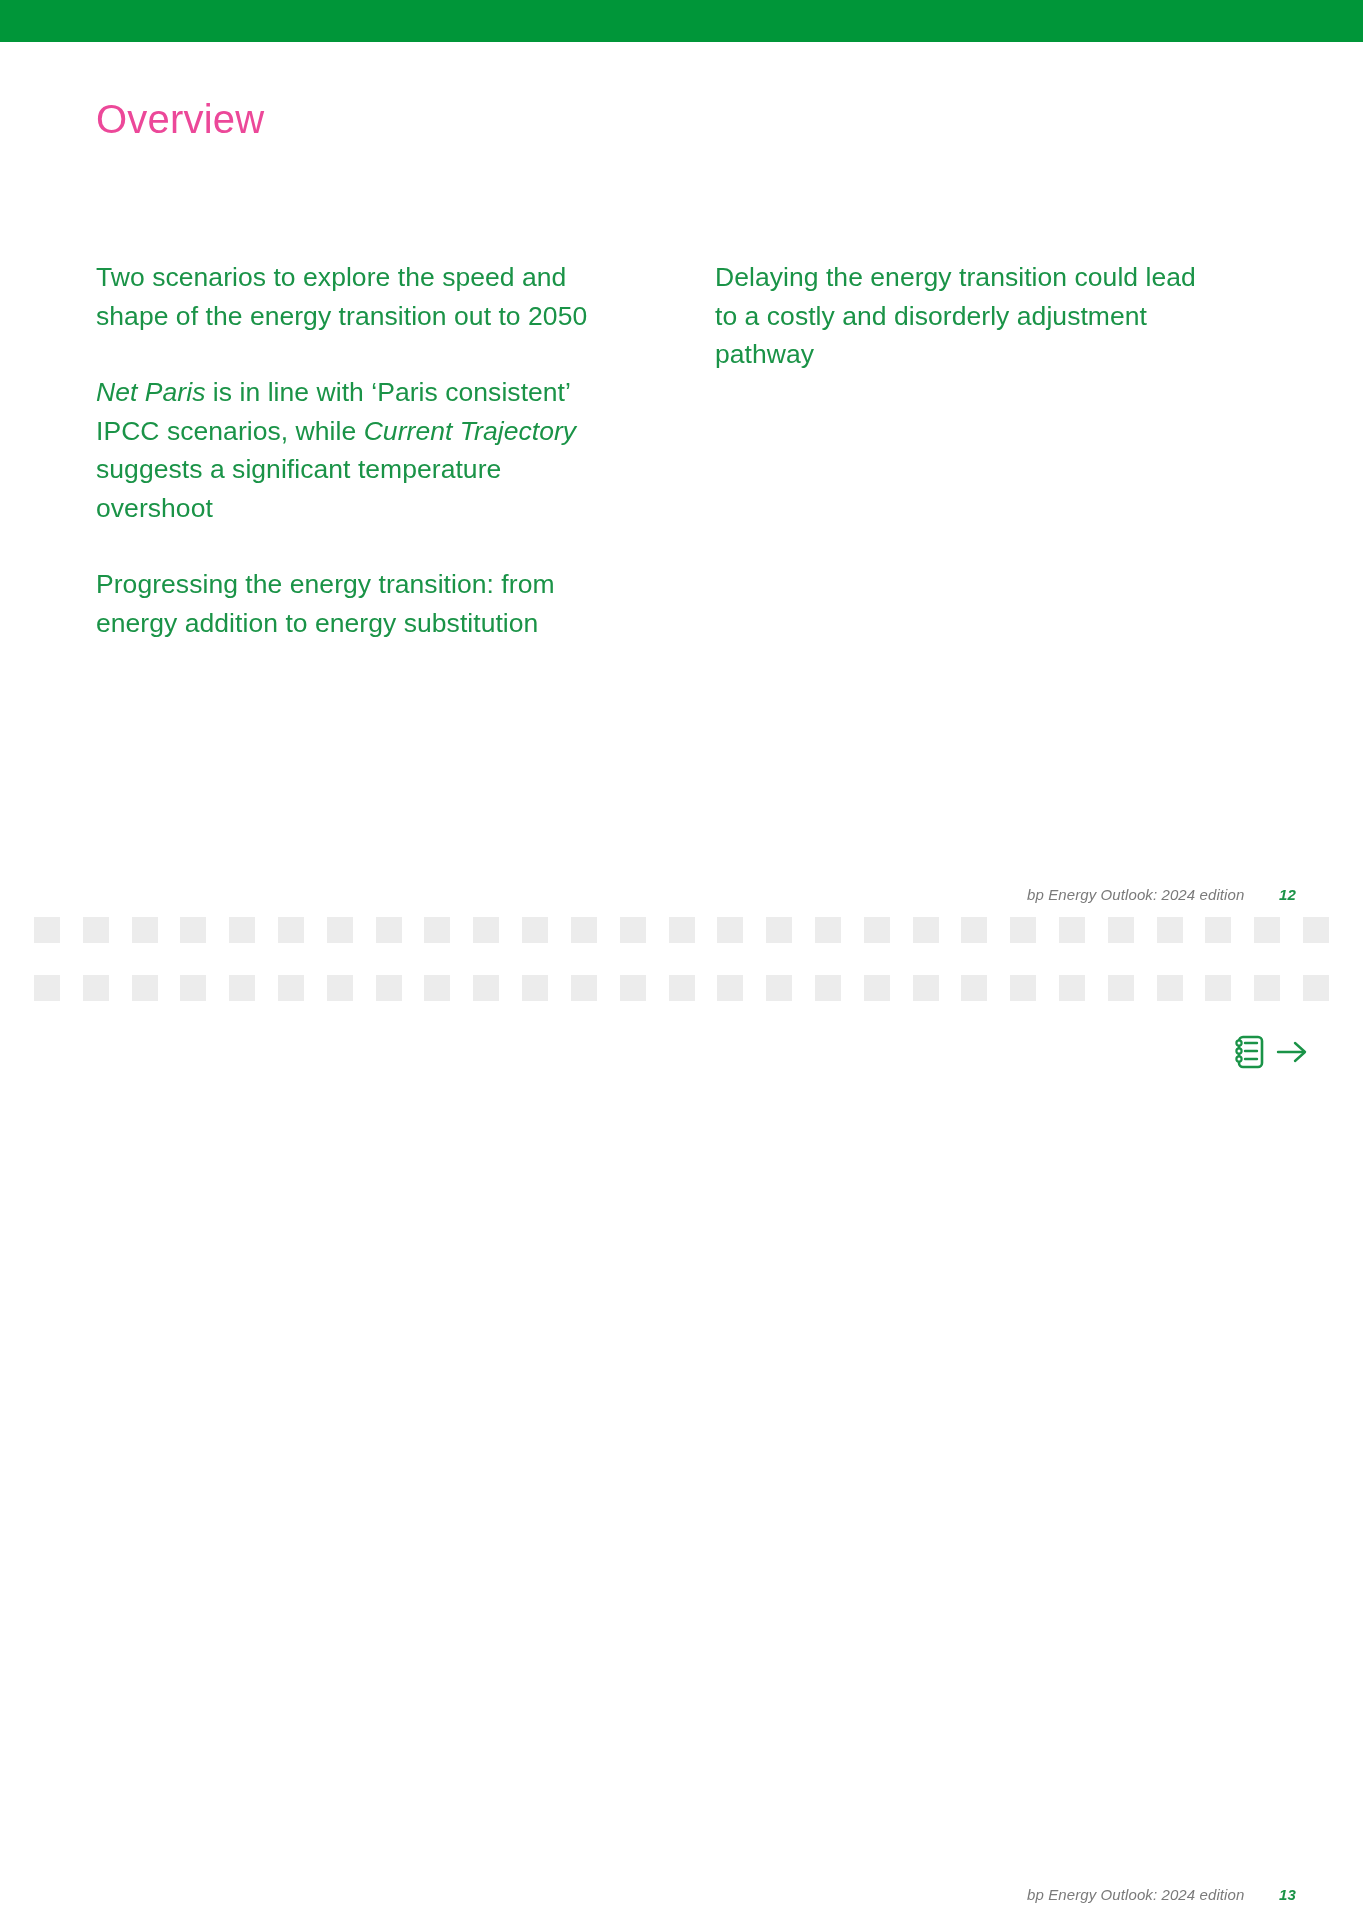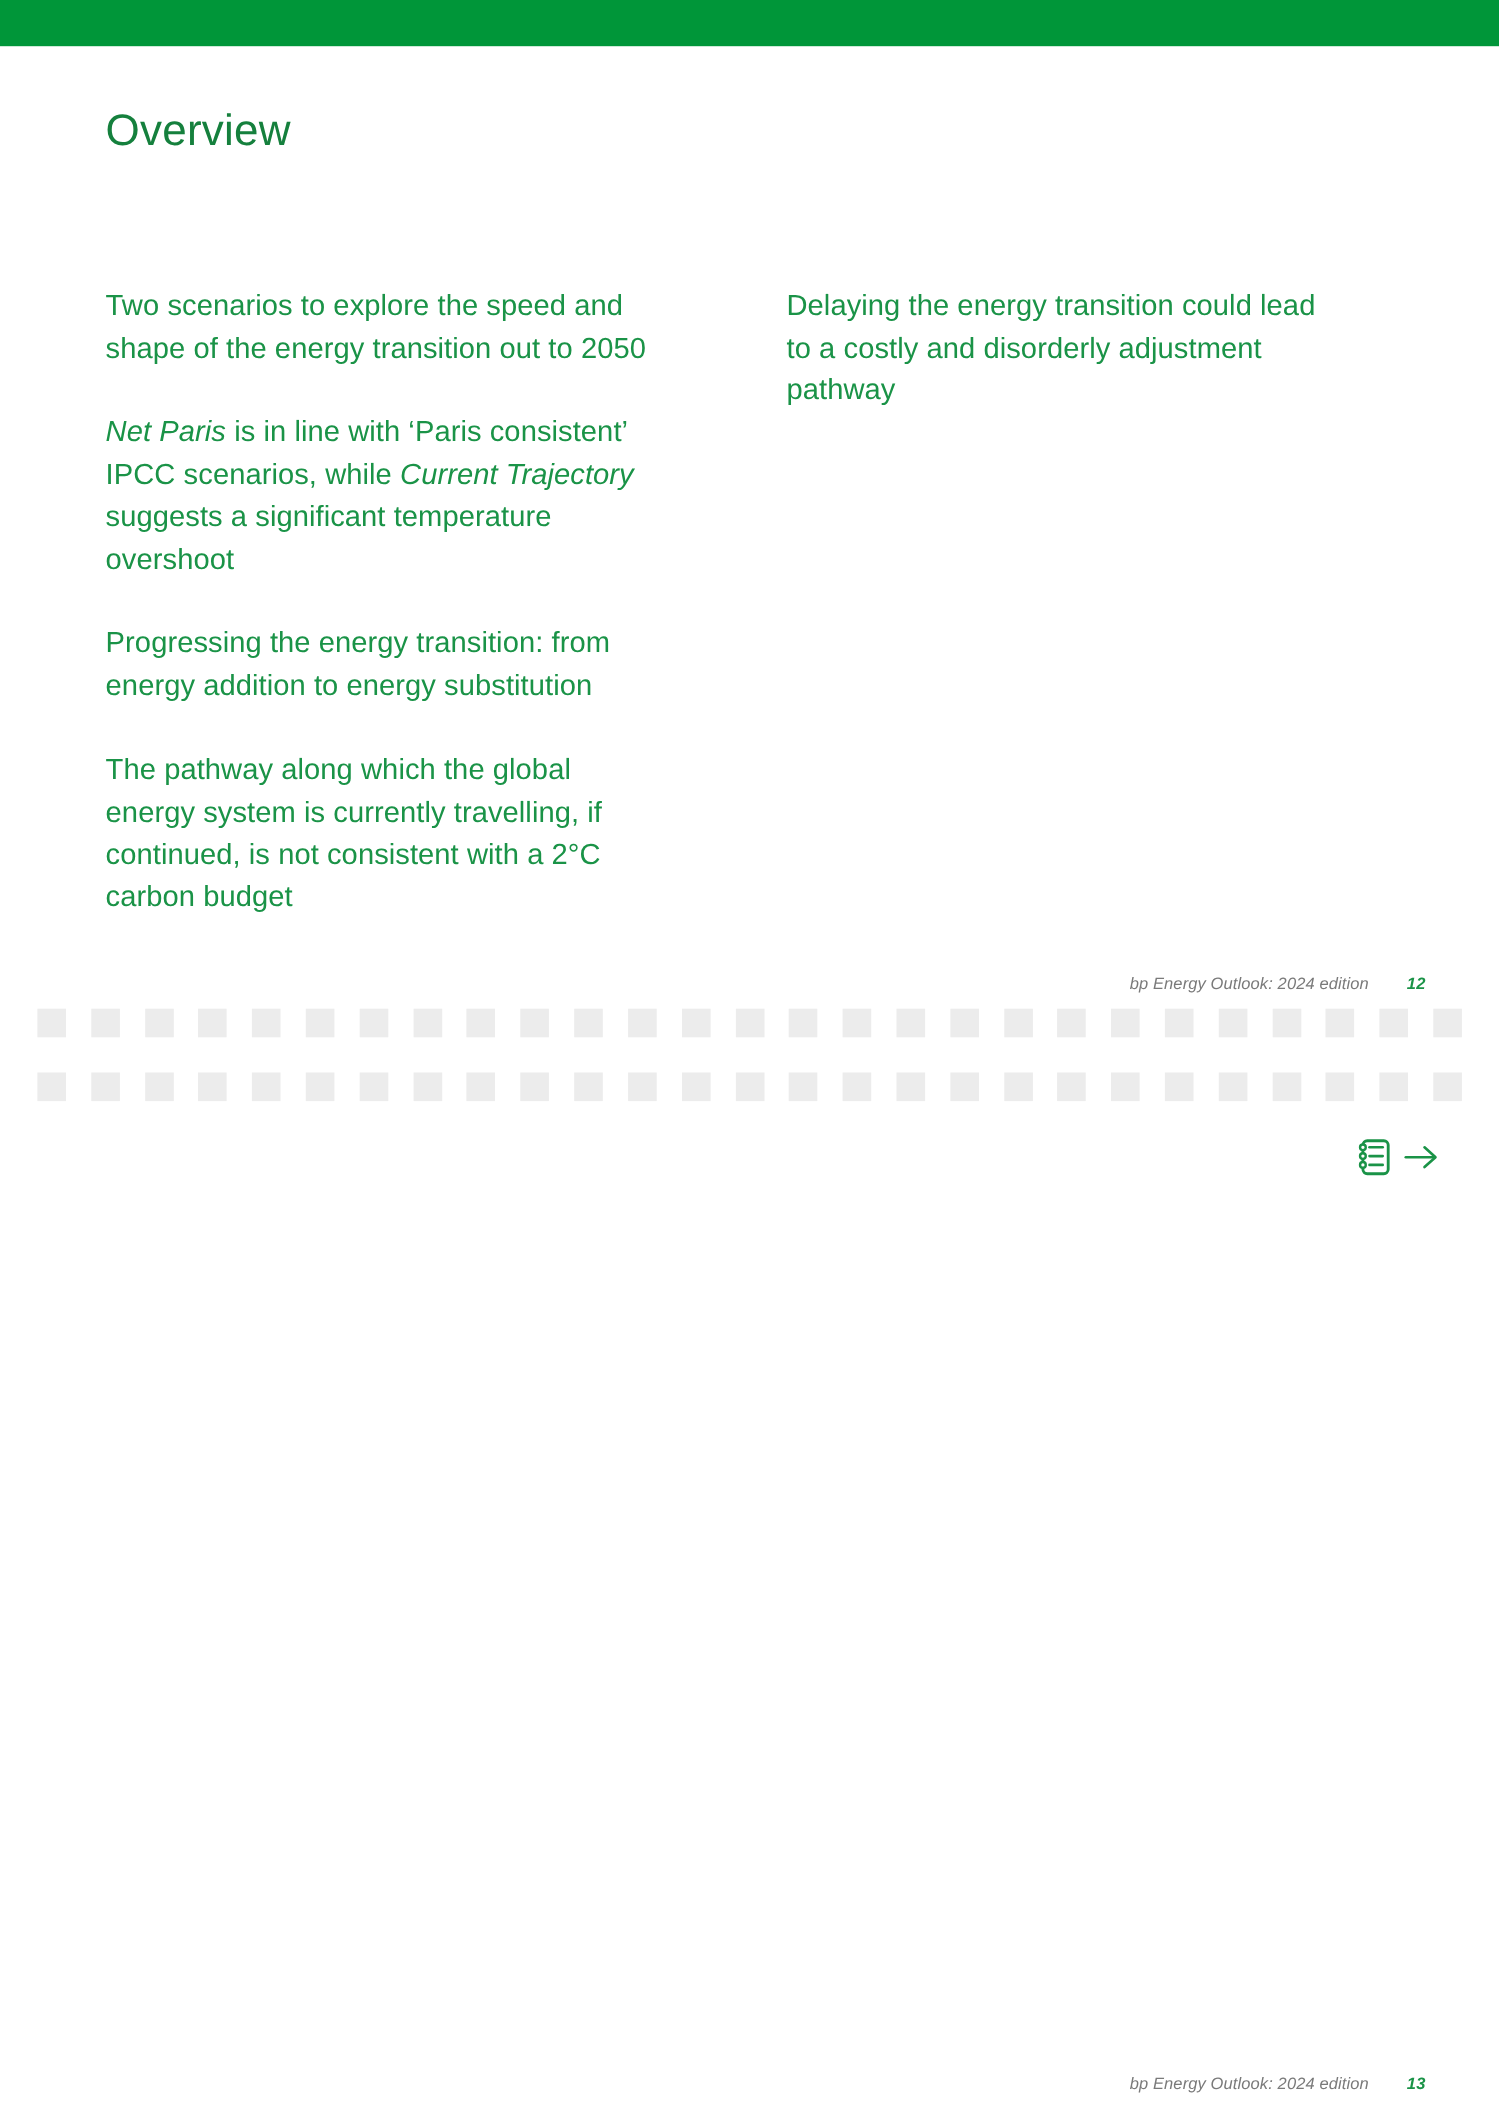--- a/index.html
+++ b/index.html
@@ -26,21 +26,21 @@
   }
 
   
   .page-title {
     position: absolute;
     left: 96px;
     top: 96px;
     font-size: 40px;
     line-height: 46px;
     font-weight: 400;
-    color: #15803d;
+    color: #ec4899;
     letter-spacing: 0.2px;
     white-space: nowrap;
   }
 
   
   .columns {
     position: absolute;
     left: 96px;
     top: 258px;
     width: 1180px;
@@ -131,21 +131,20 @@
 
 <div class="columns">
 
   <div class="col col-left">
     <p class="para">Two scenarios to explore the speed and shape of the energy transition out to 2050</p>
 
     <p class="para"><em>Net Paris</em><span> is in line with ‘Paris consistent’ IPCC scenarios, while </span><em>Current Trajectory</em><span> suggests a significant temperature overshoot</span></p>
 
     <p class="para">Progressing the energy transition: from energy addition to energy substitution</p>
 
-    <p class="para">The pathway along which the global energy system is currently travelling, if continued, is not consistent with a 2°C carbon budget</p>
   </div>
 
   <div class="col col-right">
     <p class="para">Delaying the energy transition could lead to a costly and disorderly adjustment pathway</p>
   </div>
 
 </div>
 
 <div class="squares-band">
   <div class="squares-row row-1">

